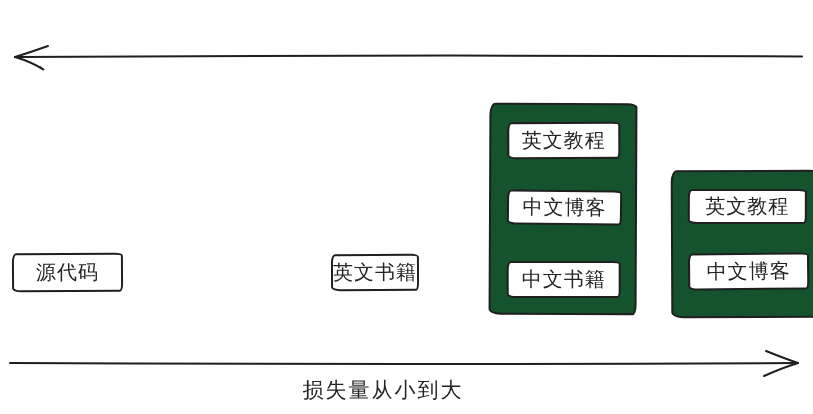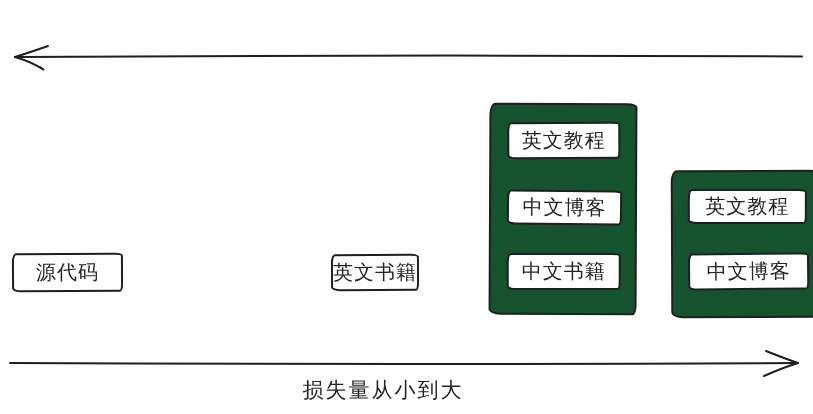--- a/index.html
+++ b/index.html
@@ -60,21 +60,21 @@
     box-sizing: border-box;
     border-radius: 6px 10px 4px 12px / 12px 4px 10px 6px;
     margin-left: 19px;
   }
   .pos-group1 { left: 470px; top: 103px; width: 148px; height: 212px; transform: rotate(0.25deg); }
   .pos-group2 { left: 652px; top: 170px; width: 148px; height: 148px; transform: rotate(-0.25deg); }
 
   
   .g1-i0 { left: 16px; top: 17px;  width: 113px; height: 37px; transform: rotate(-0.5deg); }
   .g1-i1 { left: 16px; top: 85px;  width: 115px; height: 35px; transform: rotate(0.4deg); }
-  .g1-i2 { left: 16px; top: 148px; width: 114px; height: 37px; transform: rotate(-0.3deg); }
+  .g1-i2 { left: 16px; top: 156px; width: 114px; height: 37px; transform: rotate(-0.3deg); }
 
   
   .g2-i0 { left: 15px; top: 17px; width: 119px; height: 35px; transform: rotate(0.35deg); }
   .g2-i1 { left: 15px; top: 81px; width: 121px; height: 37px; transform: rotate(-0.35deg); }
 </style>
 </head>
 <body>
 
 <div class="canvas">
 

